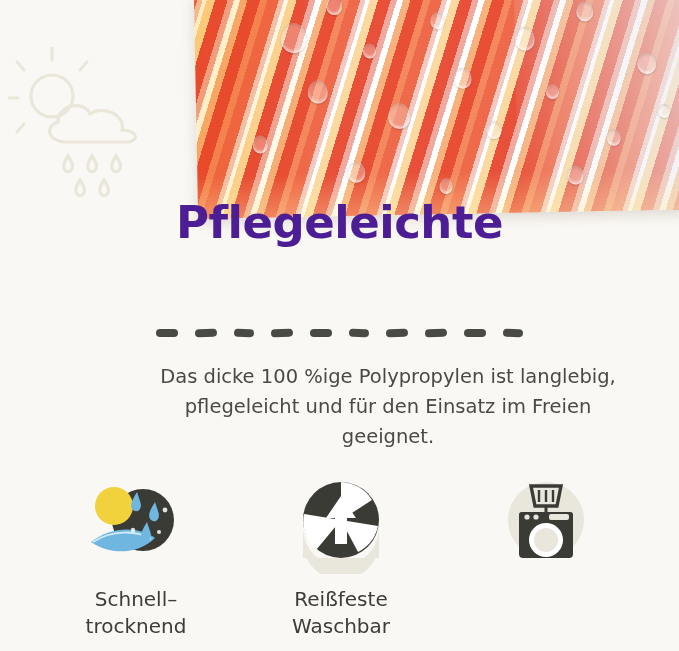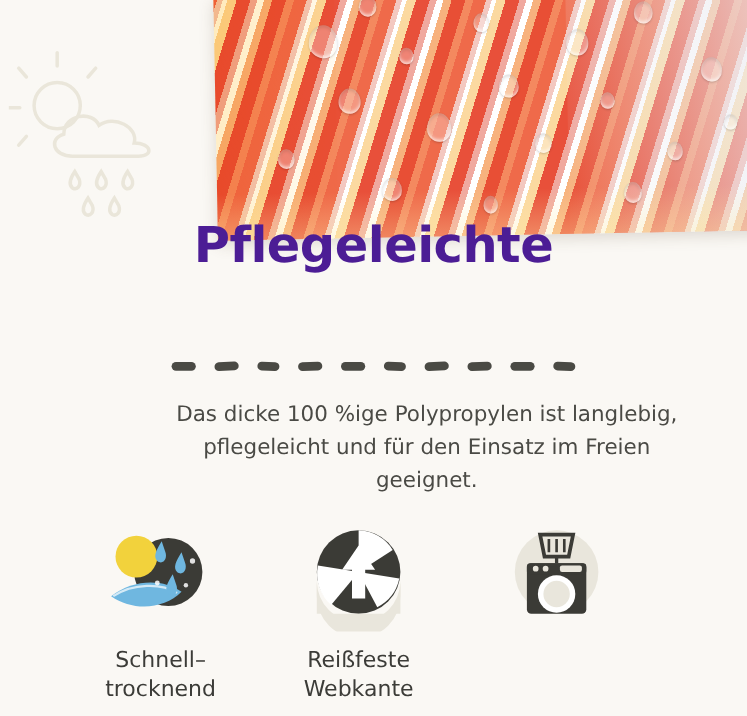--- a/index.html
+++ b/index.html
@@ -136,24 +136,25 @@
     color: #4a4a45;
     font-family: "DejaVu Sans", sans-serif;
     font-size: 19.5px;
     line-height: 30px;
     margin-left: 48px;
   }
 
   
   .features {
     position: absolute;
-    left: 56px;
+    left: 46px;
     top: 470px;
     width: 590px;
     display: flex;
+    justify-content: space-between;
   }
   .feature {
     width: 180px;
     text-align: center;
   }
   .feature .icon {
     width: 110px;
     height: 104px;
     margin: 0 auto 12px auto;
     position: relative;
@@ -265,21 +266,21 @@
           <circle cx="55" cy="50" r="38" fill="#3b3b36"></circle>
           <path d="M55 50 L55 12 A38 38 0 0 1 86 30 Z" fill="#ffffff"></path>
           <path d="M55 50 L92 56 A38 38 0 0 1 72 82 Z" fill="#ffffff"></path>
           <path d="M55 50 L30 80 A38 38 0 0 1 18 44 Z" fill="#ffffff"></path>
           <path d="M17 58 A38 38 0 0 0 93 58 L93 72 A38 38 0 0 1 17 72 Z" fill="#e9e6dc"></path>
           <path d="M17 60 A38 38 0 0 0 93 60 L93 88 L17 88 Z" fill="#e9e6dc"></path>
           <path d="M55 26 L70 48 L61 48 L61 74 L49 74 L49 48 L40 48 Z" fill="#ffffff"></path>
         </svg>
       </div>
       <div class="label" style="white-space:pre-line;">Reißfeste
-Webkante</div>
+Waschbar</div>
     </div>
 
     <div class="feature">
       <div class="icon">
         <svg viewBox="0 0 110 104" width="110" height="104" aria-hidden="true">
           <circle cx="55" cy="50" r="38" fill="#e9e6dc"></circle>
           <rect x="28" y="42" width="54" height="46" rx="4" fill="#3b3b36"></rect>
           <rect x="28" y="42" width="54" height="10" rx="3" fill="#3b3b36"></rect>
           <circle cx="36" cy="47" r="2.6" fill="#e9e6dc"></circle>
           <circle cx="45" cy="47" r="2.6" fill="#e9e6dc"></circle>

